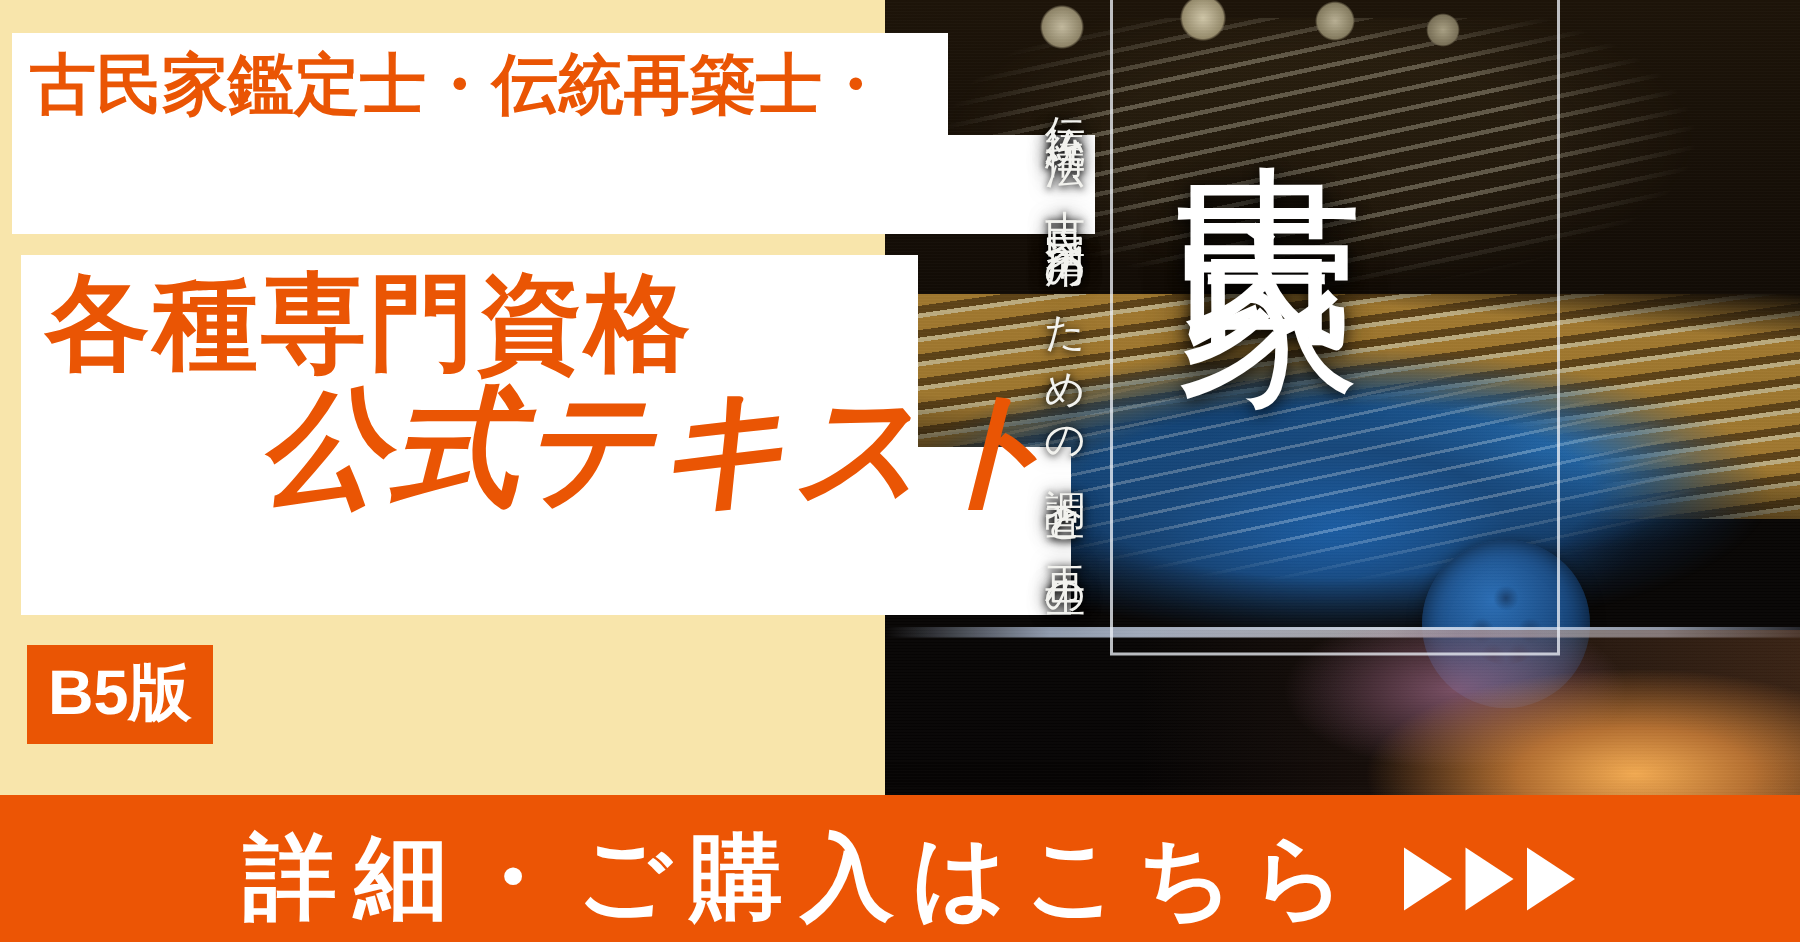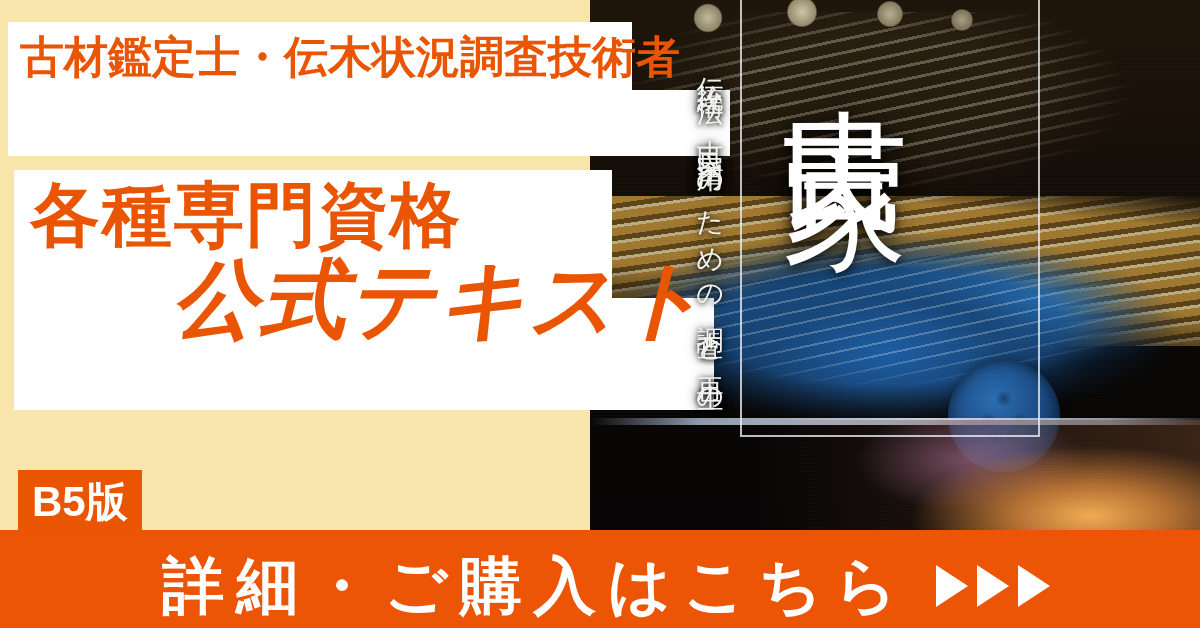--- a/index.html
+++ b/index.html
@@ -239,21 +239,20 @@
   .mt-line2 { font-size:86px; padding-left:156px; white-space:nowrap;font-style:italic; }
 
   
   .price-row {
     position:absolute;
     left:18px; top:430px;
     z-index:6;
     display:flex;
     align-items:center;
     gap:18px;
-    margin-top:40px;
   }
   .badge {
     background:#ea5504;
     color:#ffffff;
     font-size:42px;
     font-weight:700;
     line-height:1;
     padding:11px 14px 13px 14px;
     letter-spacing:0px;
     white-space:nowrap;
@@ -325,21 +324,21 @@
 
     <div class="v-text cover-title">古民家</div>
 
     <div class="v-text cover-sub">伝統構法、古民家活用のための調査と再生の</div>
   </div>
 
   <div class="panel panel-headline"></div>
   <div class="panel panel-title"></div>
 
   <div class="headline">
-    <div>古材鑑定士・伝木状況調査技術者</div>
+    <div>古民家鑑定士・伝統再築士・</div>
   </div>
 
   <div class="maintitle">
     <div class="mt-line1">各種専門資格</div>
     <div class="mt-line2">公式テキスト</div>
   </div>
 
   <div class="price-row">
     <span class="badge">B5版</span>
   </div>

